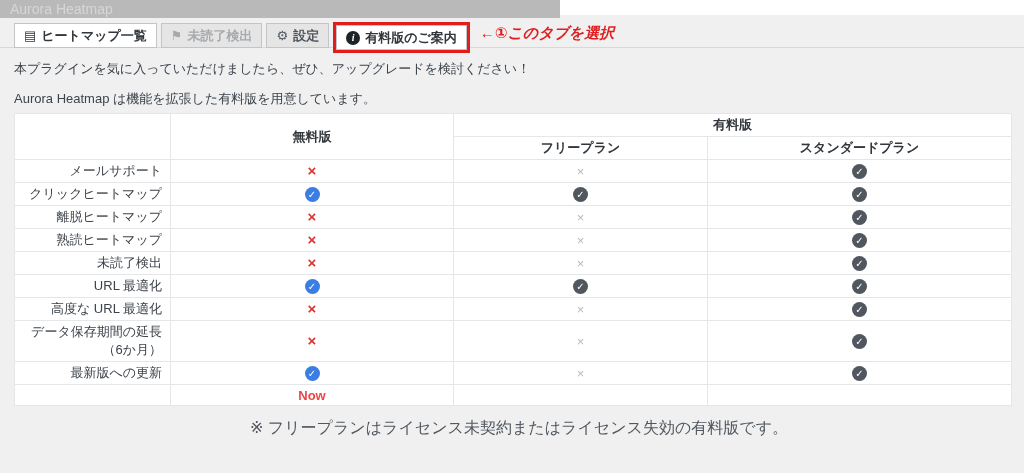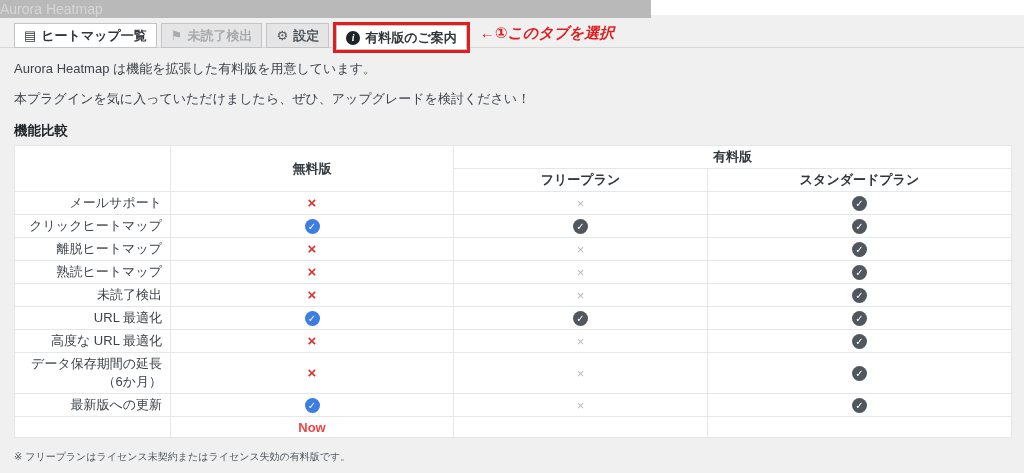--- a/index.html
+++ b/index.html
@@ -3,23 +3,23 @@
 <meta charset="utf-8">
 <style>
   * { box-sizing: border-box; }
   html,body { margin:0; padding:0; }
   body {
     width:1024px; height:473px; overflow:hidden; position:relative;
     background:#ffffff; font-family:"Liberation Sans","DejaVu Sans",sans-serif;
     font-size:13px; color:#3c434a;
   }
   .title-bar {
-    position:absolute; top:0; left:0; width:651px; height:18px; z-index:3;
+    position:absolute; top:0; left:0; width:560px; height:18px; z-index:3;
     background:#b9b9b9; color:#d6d6d6; font-size:14px; line-height:18px;
-    overflow:hidden;
+    padding-left:10px; overflow:hidden;
   }
   .admin {
     position:absolute; top:15px; left:0; right:0; bottom:0;
     background:#f0f0f1; z-index:1;
   }
   
   .tabbar {
     display:flex; align-items:flex-end; padding:9px 0 0 14px; height:33px;
     border-bottom:1px solid #d8d8d8; position:relative; z-index:2;
   }
@@ -67,21 +67,21 @@
   table.compare td.feature { text-align:right; color:#3c434a; }
   .mark-x-red  { color:#dc3232; font-weight:bold; font-size:15px; line-height:13px; }
   .mark-x-gray { color:#b6b9bc; font-size:13px; line-height:13px; }
   .circle {
     display:inline-block; width:15px; height:15px; border-radius:50%;
     color:#fff; font-size:10px; line-height:15px; text-align:center; font-weight:bold;
   }
   .circle.blue { background:#3b7de3; }
   .circle.dark { background:#50575e; }
   .now-cell { font-weight:bold; color:#ef4444; }
-  .footnote { margin:12px 0 0 14px; font-size:10px; color:#50575e; }
+  .footnote { margin:12px 0 0 14px; font-size:16px; color:#50575e;text-align:center; }
 </style>
 </head>
 <body>
 
 <div class="title-bar">
   <span>Aurora Heatmap</span>
 </div>
 
 <div class="admin">
 
@@ -99,25 +99,24 @@
         <span class="tlabel">設定</span>
       </a>
       <span class="red-box"><a class="tab white">
           <span class="ticon info">i</span>
           <span class="tlabel">有料版のご案内</span>
         </a></span>
       <span class="red-note">←①このタブを選択</span>
     </div>
 
   <div class="intro">
+    <p>本プラグインを気に入っていただけましたら、ぜひ、アップグレードを検討ください！</p>
     <p>Aurora Heatmap は機能を拡張した有料版を用意しています。</p>
-    <p>本プラグインを気に入っていただけましたら、ぜひ、アップグレードを検討ください！</p>
   </div>
 
-  <h3 class="sec">機能比較</h3>
 
   <table class="compare">
     <colgroup>
       <col style="width:156px">
         <col style="width:283px">
         <col style="width:254px">
         <col style="width:304px">
     </colgroup>
     <thead>
       <tr>

